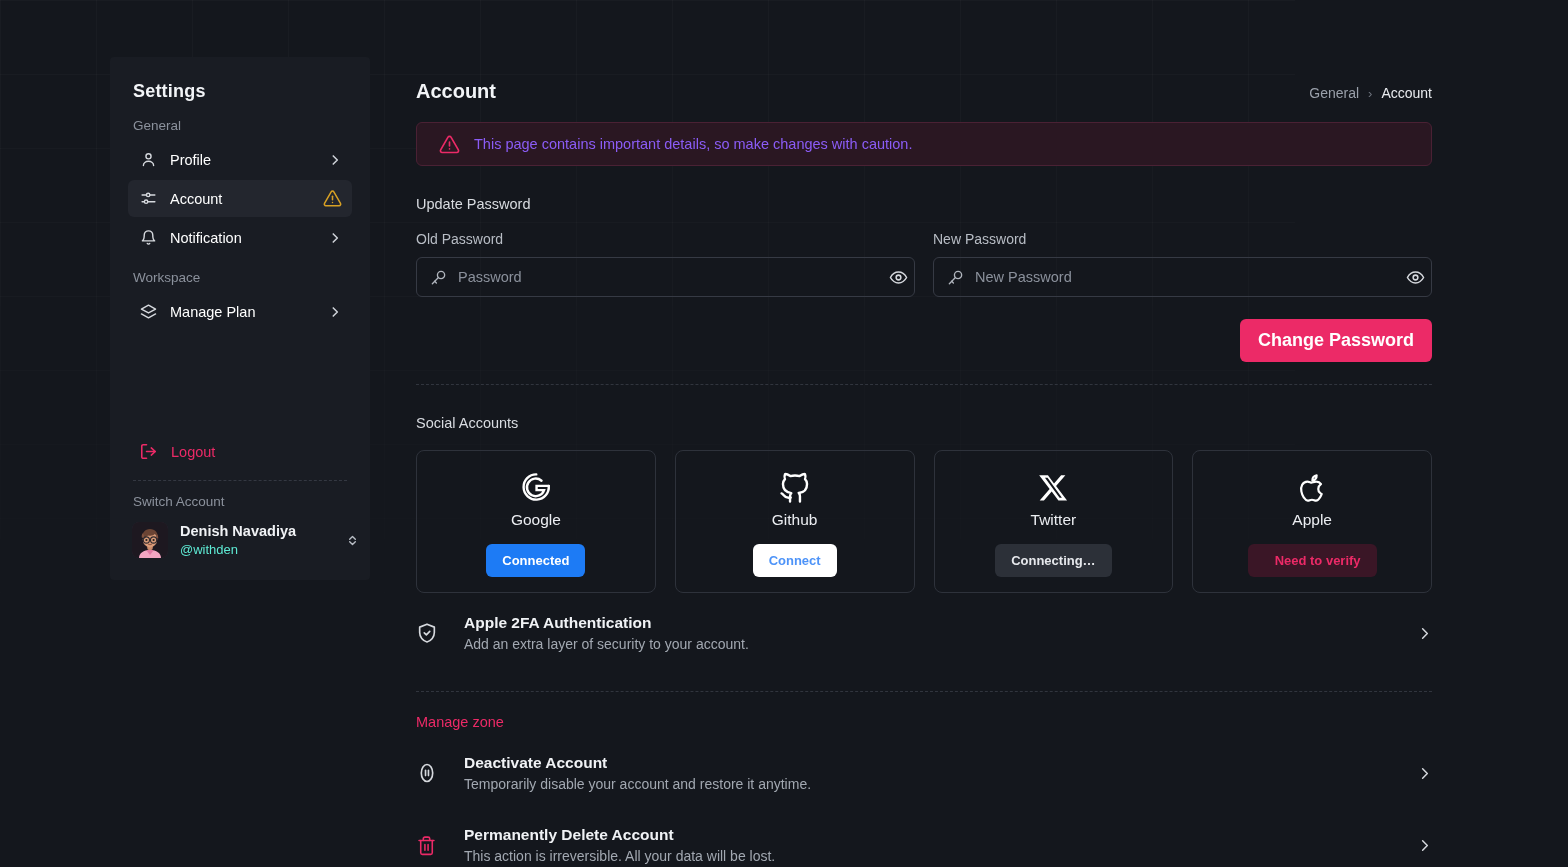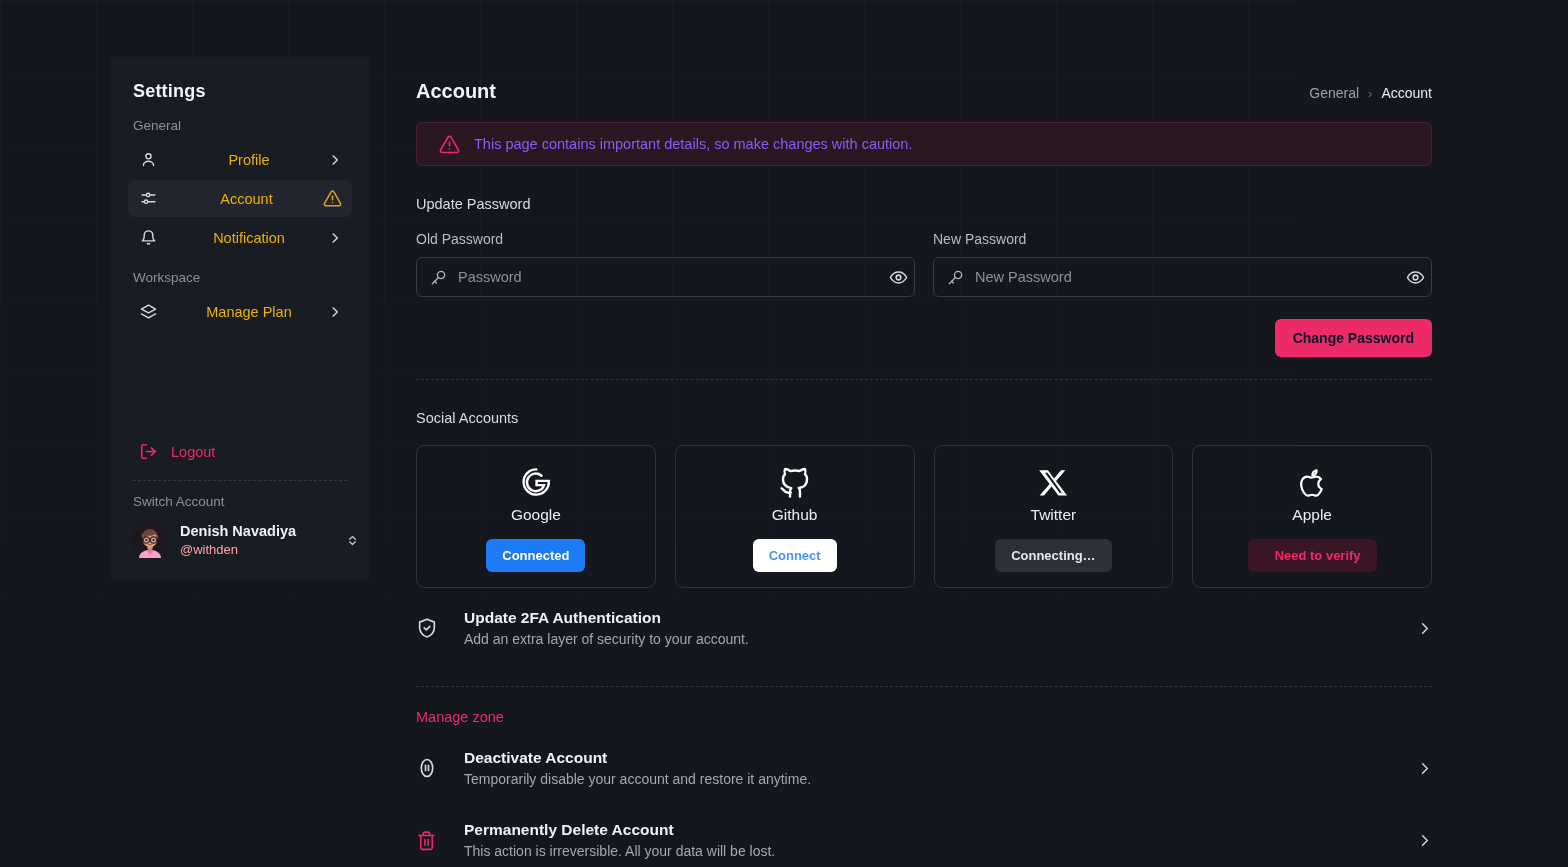--- a/index.html
+++ b/index.html
@@ -69,23 +69,22 @@
   .nav-item.active { background: #23262e; }
   .nav-item .nav-icon {
     width: 18px; height: 18px;
     display: flex; align-items: center; justify-content: center;
     color: #d6d9de;
     flex: 0 0 auto;
   }
   .nav-item .nav-label {
     flex: 1 1 auto;
     margin-left: 13px;
-    color: #eab308;
+    color: #ffffff;
     font-size: 14.5px;
-    text-align: center;
   }
   .nav-item .nav-chevron { color: #cfd3d9; display:flex; align-items:center; }
   .nav-item .nav-warn { display:flex; align-items:center; }
   .group-gap { height: 12px; }
 
   
   #logout-row {
     position: absolute;
     left: 29px;
     top: 385px;
@@ -129,21 +128,21 @@
     width: 36px; height: 36px;
     border-radius: 7px;
     flex: 0 0 auto;
     overflow: hidden;
     background: #2a2230;
     position: relative;
   }
   #avatar svg { display:block; }
   #account-names { flex: 1 1 auto; margin-left: 12px; line-height: 1.15; }
   #account-fullname { color: #f0f2f5; font-size: 14.5px; font-weight: bold; }
-  #account-handle { color: #fca5a5; font-size: 13px; margin-top: 2px; }
+  #account-handle { color: #5eead4; font-size: 13px; margin-top: 2px; }
   #switcher-chevrons { color: #b9bec6; flex: 0 0 auto; display: flex; align-items:center; }
 
   
   #main {
     position: absolute;
     left: 416px;
     top: 80px;
     width: 1016px;
   }
   #main-head { display: flex; align-items: baseline; justify-content: space-between; }
@@ -200,22 +199,22 @@
     color: #e6e8ec;
     font-size: 14.5px;
     font-family: "Liberation Sans", sans-serif;
   }
   .pw-input::placeholder { color: #8b919c; }
   .pw-eye { color: #d6d9de; display:flex; align-items:center; cursor: pointer; flex:0 0 auto; }
 
   #change-pw-row { display: flex; justify-content: flex-end; margin-top: 22px; }
   #change-pw-btn {
     background: #ec2a67;
-    color: #0f172a;
-    font-size: 14px;
+    color: #ffffff;
+    font-size: 18px;
     font-weight: bold;
     border: none;
     border-radius: 6px;
     padding: 11px 18px;
     cursor: pointer;
     font-family: "Liberation Sans", sans-serif;
   }
 
   .dashed-sep { border-top: 1px dashed #31353e; margin-top: 22px; }
 
@@ -525,21 +524,21 @@
     </div>
 
     <div class="setting-row" id="twofa-row">
       <span class="row-icon icon-neutral">
         <svg width="22" height="22" viewBox="0 0 24 24" fill="none" stroke="currentColor" stroke-width="1.8" stroke-linecap="round" stroke-linejoin="round">
           <path d="M12 2.4 4 5.6v5.8c0 4.9 3.4 9.4 8 10.4 4.6-1 8-5.5 8-10.4V5.6z"></path>
           <polyline points="9,11.8 11.3,14 15,10.2"></polyline>
         </svg>
       </span>
       <span class="row-texts">
-        <div class="row-title">Update 2FA Authentication</div>
+        <div class="row-title">Apple 2FA Authentication</div>
         <div class="row-desc">Add an extra layer of security to your account.</div>
       </span>
       <span class="row-chevron">
         <svg width="15" height="15" viewBox="0 0 24 24" fill="none" stroke="currentColor" stroke-width="2.4" stroke-linecap="round" stroke-linejoin="round">
             <polyline points="9,4.5 16.5,12 9,19.5"></polyline>
           </svg>
       </span>
     </div>
 
     <div class="dashed-sep"></div>

